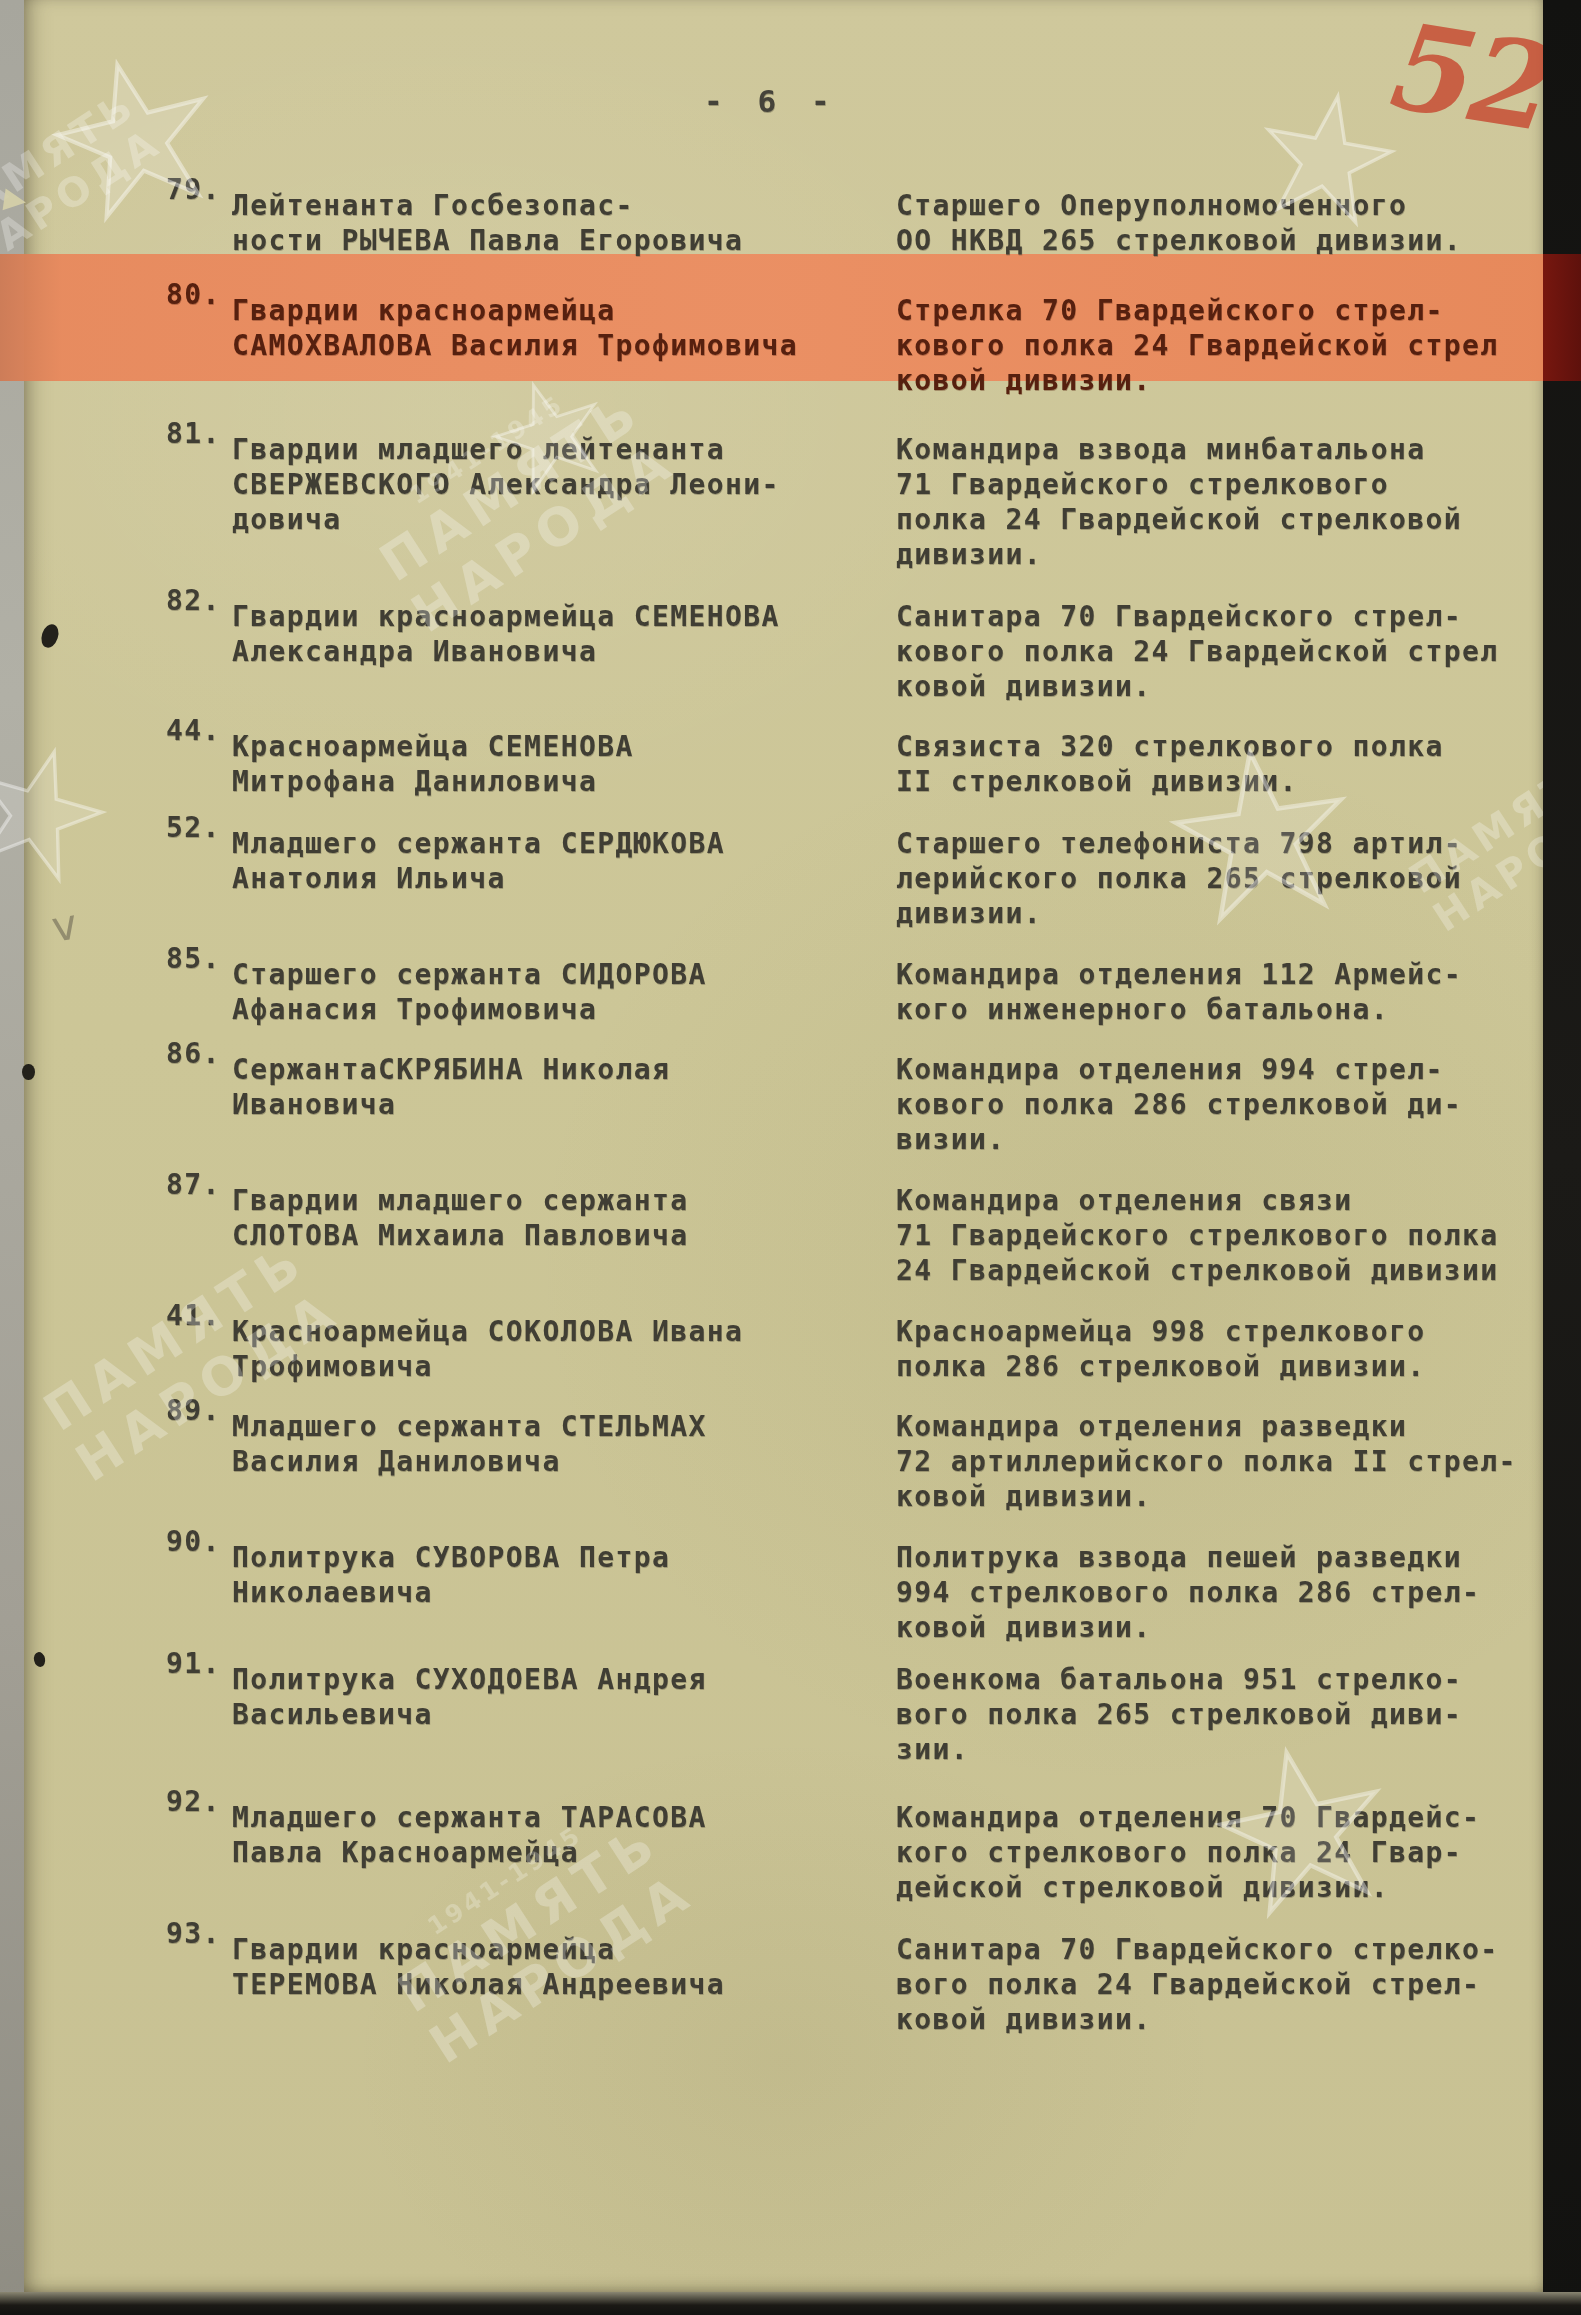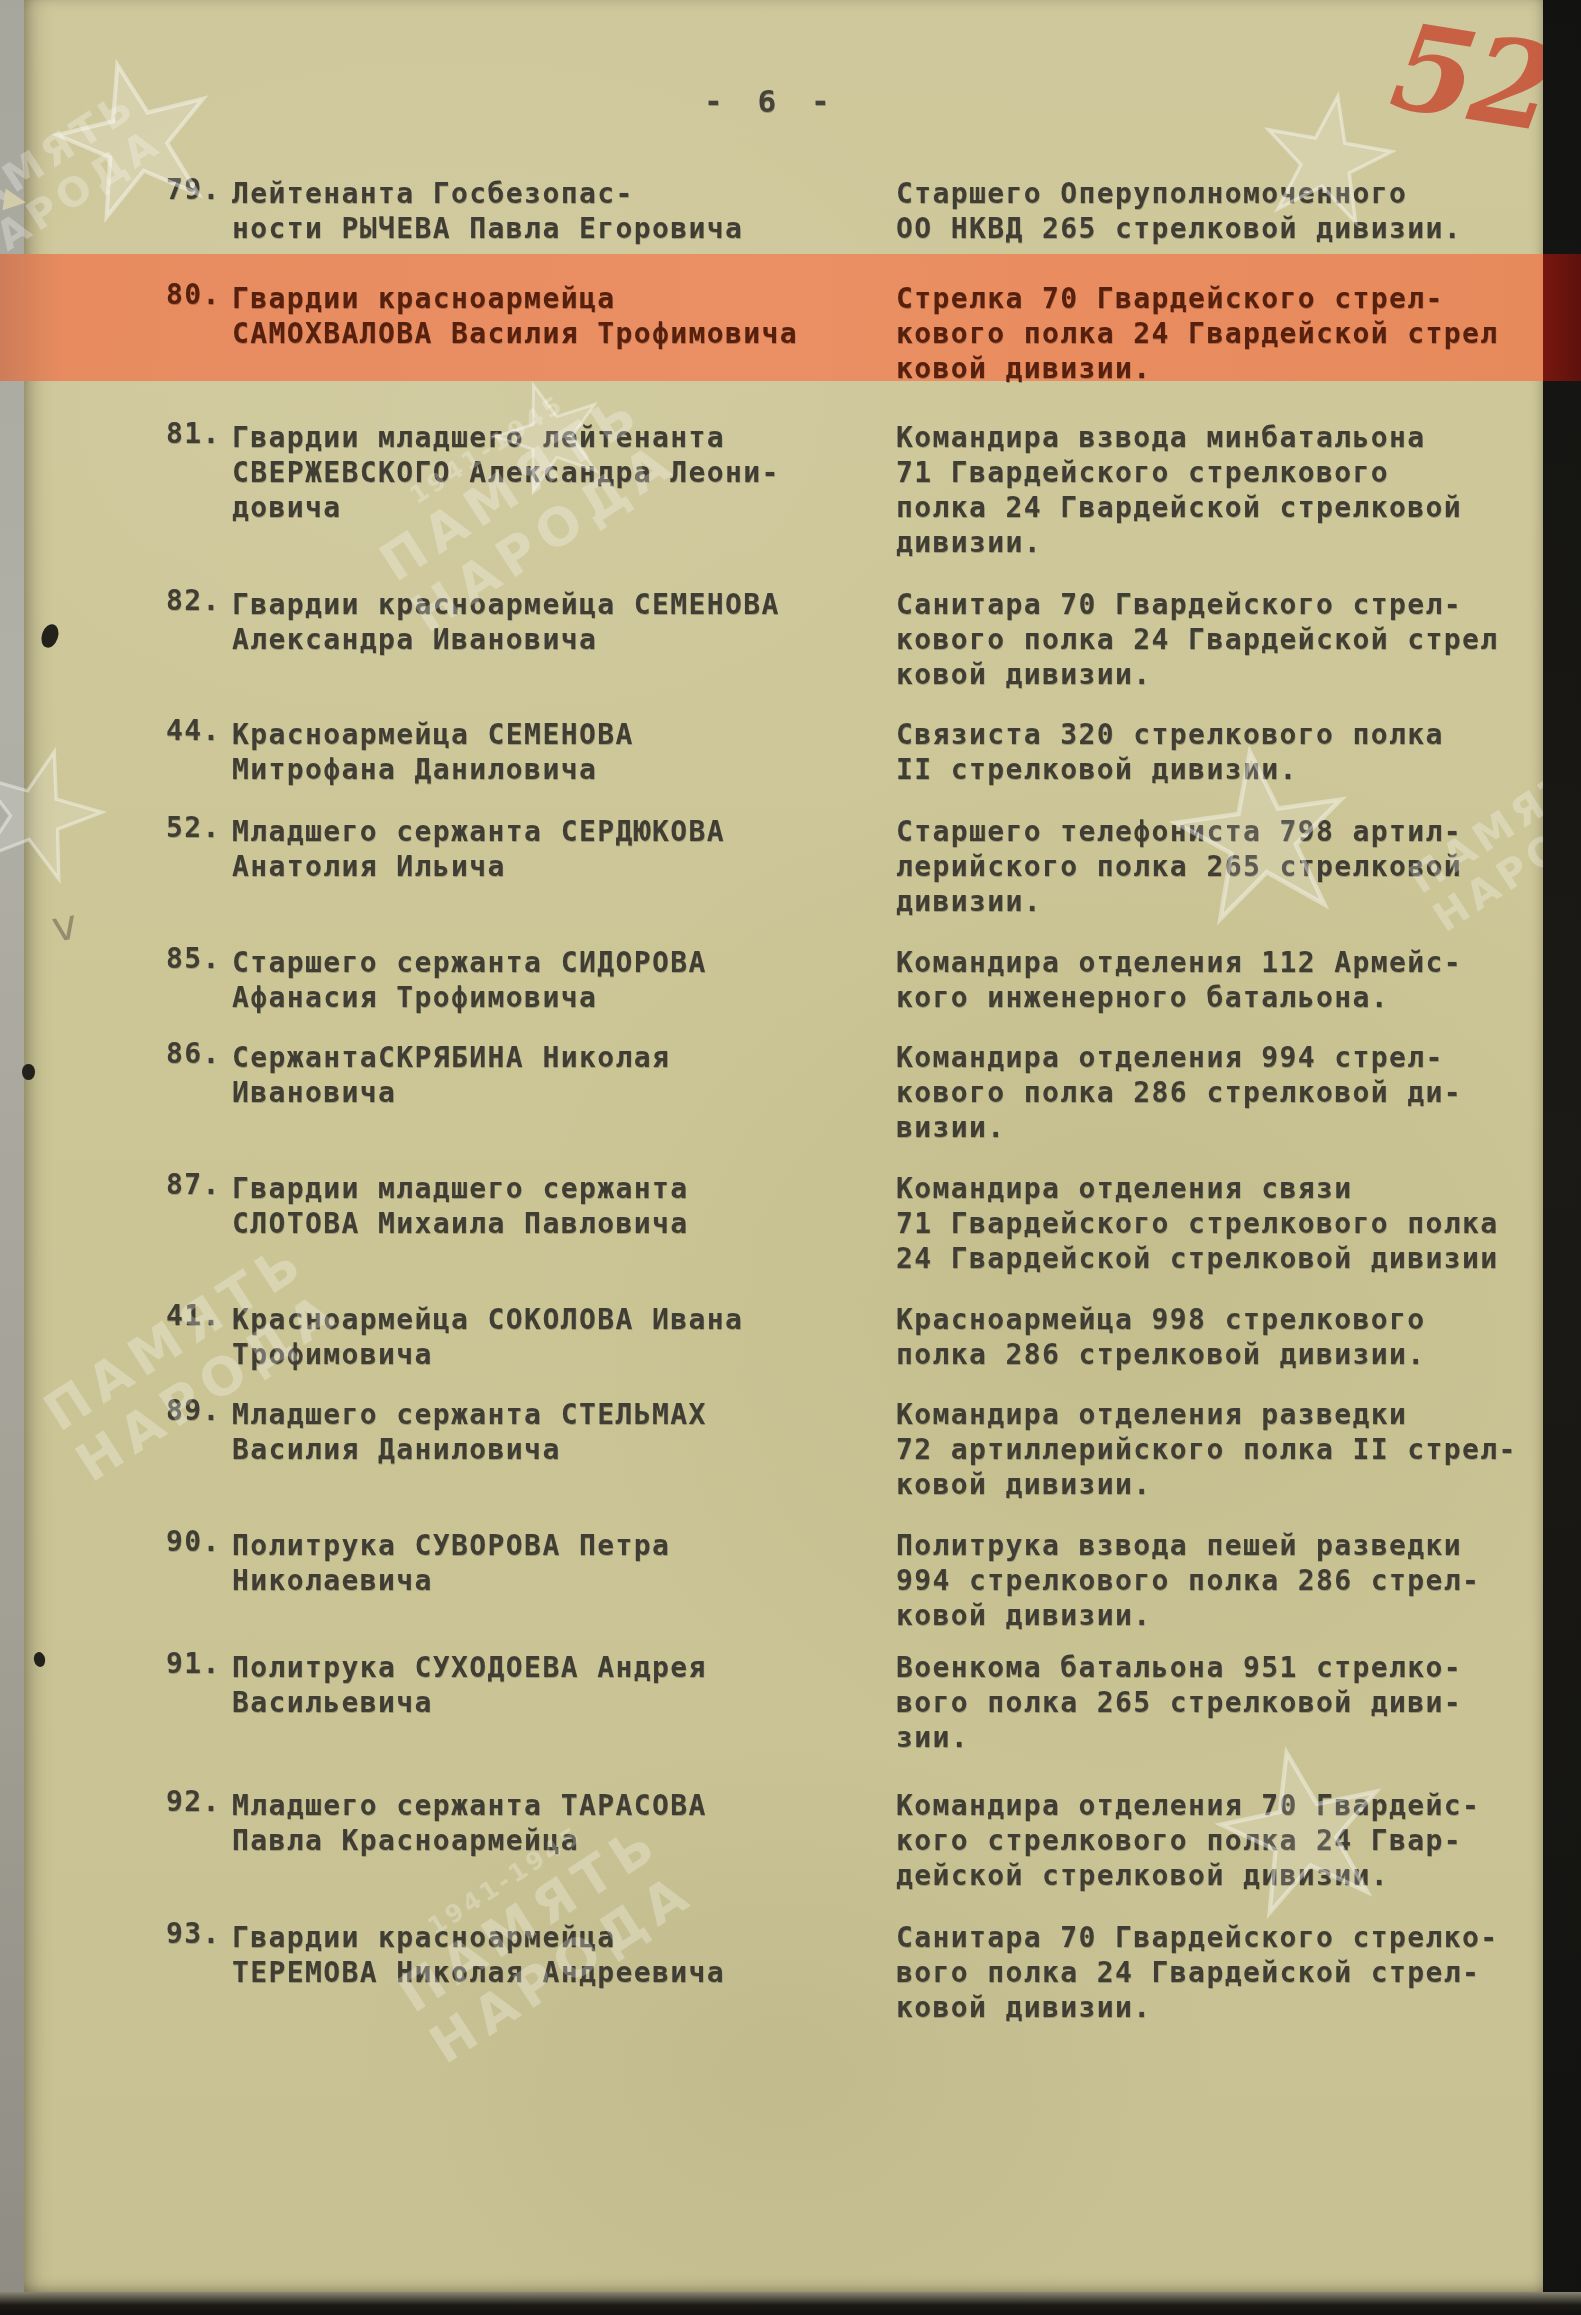--- a/index.html
+++ b/index.html
@@ -28,21 +28,21 @@
       rgba(207,122,84,0.95) 0%, rgba(232,137,93,0.96) 4%,
       rgba(236,140,96,0.94) 50%, rgba(232,134,88,0.95) 100%);}
   .band-right{position:absolute;left:1543px;top:254px;width:38px;height:127px;z-index:9;
     background:linear-gradient(90deg,#77170f 0%,#5e110c 100%);}
   
   #entries{position:absolute;left:0;top:0;width:100%;height:100%;z-index:3;}
   .entry{position:absolute;left:0;width:1581px;color:#403e34;font-size:28px;line-height:35px;
          font-weight:bold;letter-spacing:1.4px;
          text-shadow:0.5px 0.7px 0 rgba(75,70,52,0.35);}
   .entry .num{position:absolute;left:166px;top:0;text-align:center;}
-  .entry .col{position:absolute;top:4px;white-space:pre-line;}
+  .entry .col{position:absolute;top:16px;white-space:pre-line;}
   .entry .col-l{left:232px;width:633px;}
   .entry .col-r{left:896px;width:648px;}
   .entry.hl{color:#56200f;text-shadow:0.5px 0.7px 0 rgba(90,35,15,0.35);}
   
   .page-number{position:absolute;left:704px;top:83px;z-index:3;color:#45433a;font-size:31px;
     font-weight:bold;letter-spacing:8.1px;font-family:"DejaVu Sans Mono",monospace;
     text-shadow:0.5px 0.7px 0 rgba(75,70,52,0.4);}
   .handwritten{position:absolute;left:1393px;top:7.2px;z-index:7;color:#c74e35;font-size:119px;
     font-family:"DejaVu Serif","Liberation Serif",serif;font-style:italic;font-weight:bold;
     transform:rotate(9deg);opacity:0.85;letter-spacing:-3.6px;}

